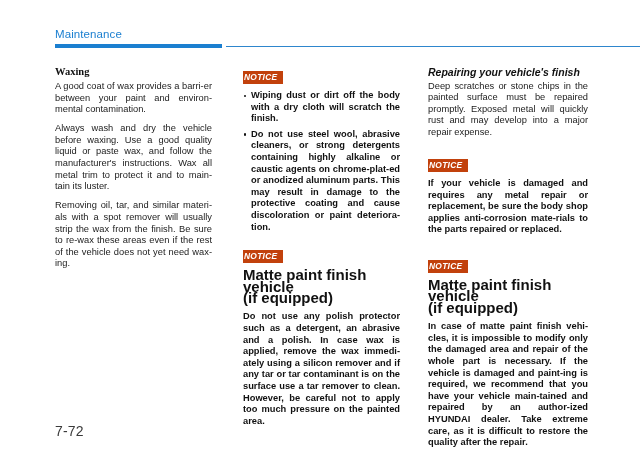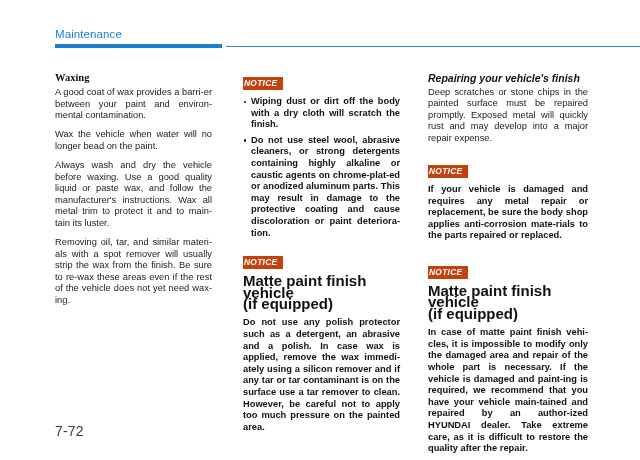--- a/index.html
+++ b/index.html
@@ -55,21 +55,21 @@
   
   .columns {
     position: absolute;
     left: 0;
     top: 64px;
     width: 640px;
     height: 348px;
   }
   .col {
     position: absolute;
-    top: 8px;
+    top: 2px;
     width: 157px;
   }
   .col-left   { left: 55px; }
   .col-mid    { left: 243px; }
   .col-right  { left: 428px; width: 160px; }
 
   
   .h-serif {
     font-family: "Liberation Serif", serif;
     font-weight: bold;
@@ -183,21 +183,20 @@
   <div class="header-title">Maintenance</div>
   <div class="header-bar-thick"></div>
   <div class="header-bar-thin"></div>
 </div>
 
 <div class="columns">
 
   <div class="col col-left">
     <div class="h-serif">Waxing</div>
     <p class="body-text">A good coat of wax provides a barri-er between your paint and environ-mental contamination.</p>
-    <p class="body-text">Wax the vehicle when water will no longer bead on the paint.</p>
     <p class="body-text">Always wash and dry the vehicle before waxing. Use a good quality liquid or paste wax, and follow the manufacturer's instructions. Wax all metal trim to protect it and to main-tain its luster.</p>
     <p class="body-text">Removing oil, tar, and similar materi-als with a spot remover will usually strip the wax from the finish. Be sure to re-wax these areas even if the rest of the vehicle does not yet need wax-ing.</p>
   </div>
 
   <div class="col col-mid">
 
     <div class="notice-wrap">
       <span class="notice-badge">NOTICE</span>
       <ul class="bullets">
         <li>Wiping dust or dirt off the body with a dry cloth will scratch the finish.</li>

